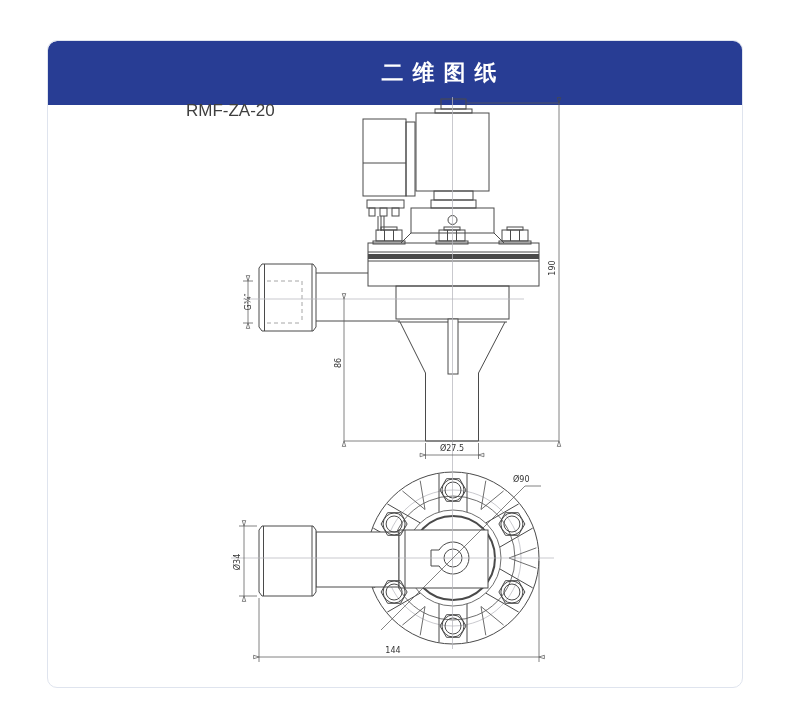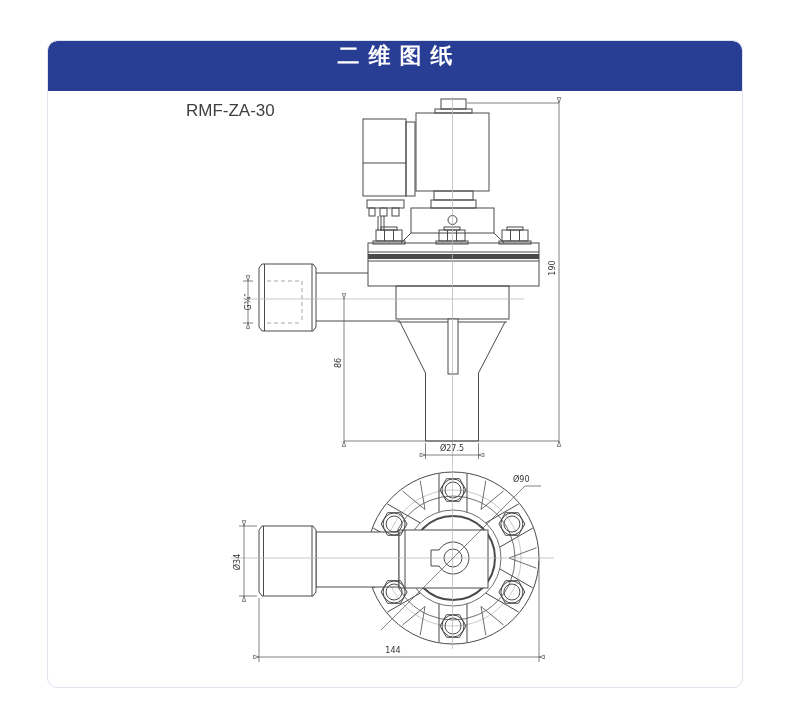--- a/index.html
+++ b/index.html
@@ -3,23 +3,23 @@
 <meta charset="utf-8">
 <style>
   html,body{margin:0;padding:0;background:#ffffff;}
   body{width:790px;height:727px;position:relative;font-family:"Liberation Sans",sans-serif;}
   .card{
     position:absolute;left:47px;top:40px;width:696px;height:648px;
     background:#ffffff;border:1px solid #dfe4ee;border-radius:10px;
     box-sizing:border-box;overflow:hidden;
   }
   .card-header{
-    position:absolute;left:0;top:0;width:100%;height:50px;
+    position:absolute;left:0;top:0;width:100%;height:64px;
     background:#283d94;border-radius:9px 9px 0 0;
-    display:flex;align-items:flex-start;justify-content:center;
+    display:flex;align-items:center;justify-content:center;padding-left:44px;
   }
   .card-header .title{
     color:#ffffff;font-size:22px;font-weight:bold;letter-spacing:9px;
     text-indent:9px; 
   }
   .model-label{
     position:absolute;left:138px;top:60px;font-size:17px;color:#3f3f3f;
   }
   svg{position:absolute;left:0;top:0;}
   svg line, svg rect, svg circle, svg path, svg polygon{
@@ -38,21 +38,21 @@
   }
 </style>
 </head>
 <body>
 
 <div class="card">
   <div class="card-header">
     <span class="title">二维图纸</span>
   </div>
 
-  <div class="model-label">RMF-ZA-30</div>
+  <div class="model-label">RMF-ZA-20</div>
 
   <svg width="696" height="648" viewBox="47 40 696 648">
     <defs>
       <marker id="arw" viewBox="0 0 10 10" refX="1" refY="5" markerWidth="9" markerHeight="9" orient="auto-start-reverse">
         <path d="M1,5 L9,2.4 L9,7.6 Z" fill="#555" stroke="none"></path>
       </marker>
     </defs>
 
     <g>
 

